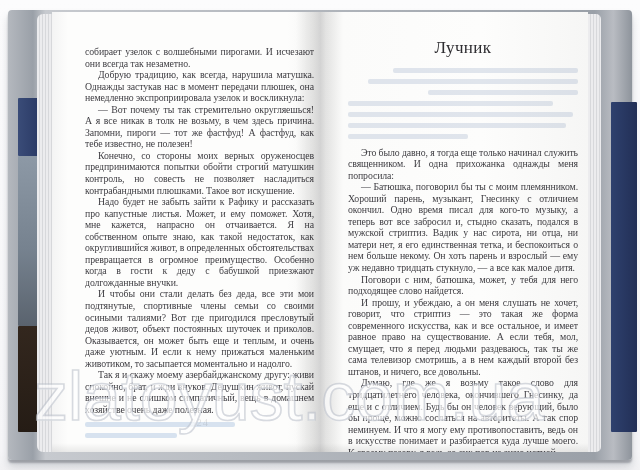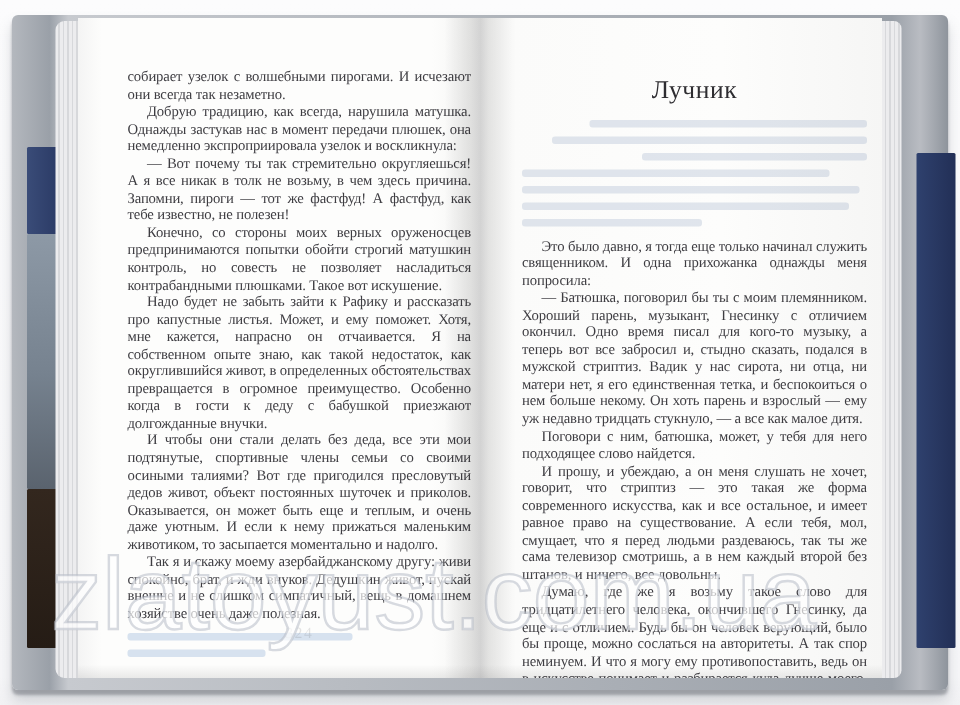--- a/index.html
+++ b/index.html
@@ -59,21 +59,21 @@
     background:linear-gradient(to bottom,rgba(0,0,0,0),rgba(0,0,0,0.08));
   }
   
   .page p{
     margin:0;
     font-size:9.8px;line-height:11.55px;letter-spacing:-0.1px;
     color:#3e3d42;text-align:justify;text-indent:13px;
   }
   .page p.cont{text-indent:0;}
   .chapter-title{
-    margin:12px 0 10px 0;
+    margin:0 0 10px 0;
     font-size:17px;font-weight:normal;letter-spacing:0.4px;
     color:#2e2d31;text-align:center;
   }
   .pagenum{
     position:absolute;left:28px;right:10px;bottom:23px;
     text-align:center;font-size:10.5px;color:#4a4a4e;letter-spacing:1px;
   }
   .page-left .pagenum{left:33px;right:6px;bottom:24px;opacity:0.14;}
   
   .bleed-block{margin:2px 0 8px 0;}

